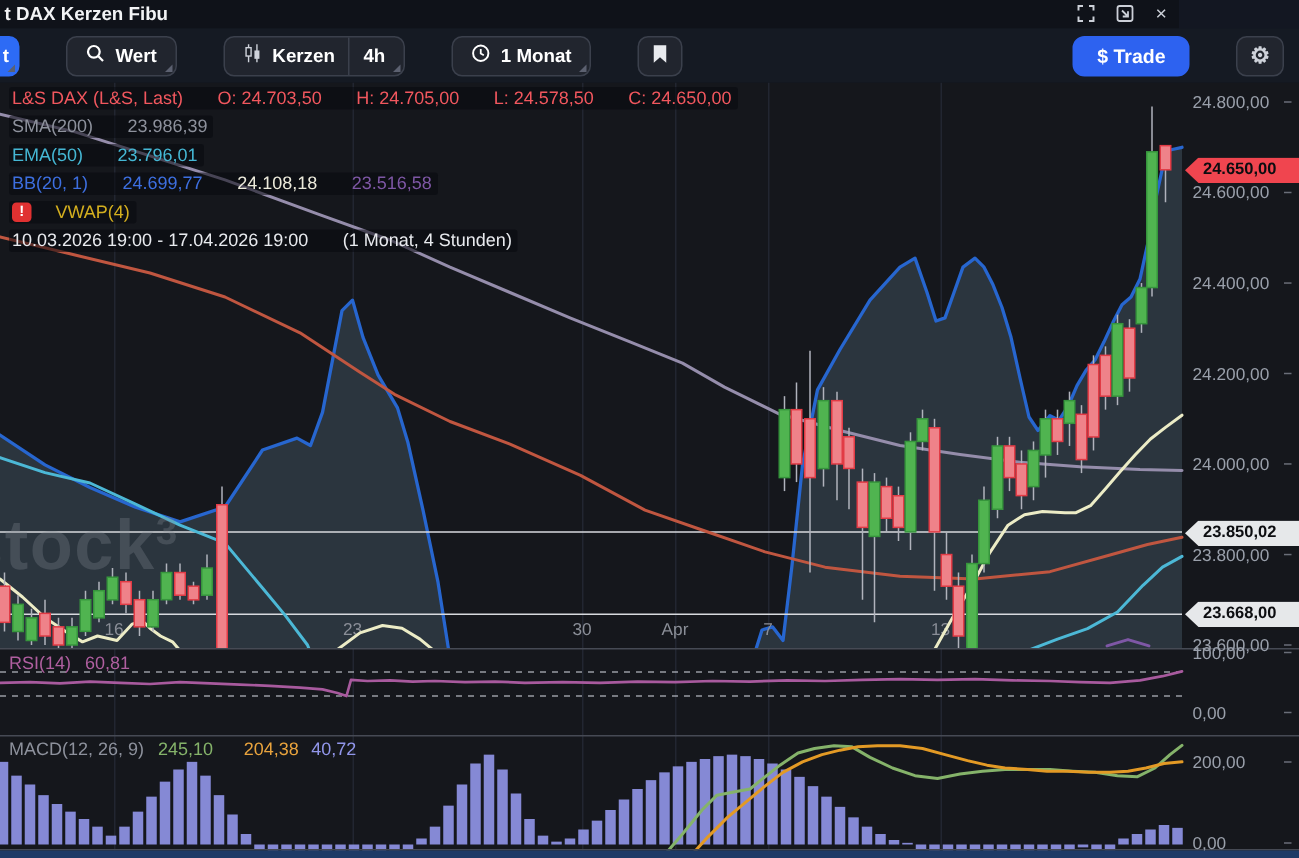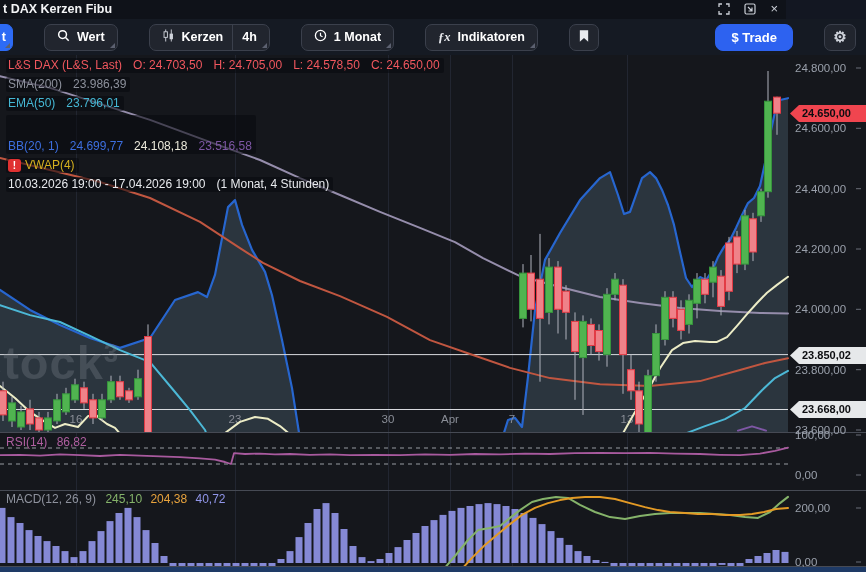--- a/index.html
+++ b/index.html
@@ -32,27 +32,27 @@
   
   .chart-area { position:absolute; left:0; top:55px; width:866px; height:513px; background:#15171c; }
   #chart-svg { position:absolute; left:0; top:0; }
 
   .watermark { position:absolute; left:-24px; top:280px; font-size:47px; font-weight:700;
     color:rgba(130,135,146,0.30); letter-spacing:1px; pointer-events:none; }
   .watermark sup { font-size:0.55em; }
 
   .legend { position:absolute; left:6px; top:3px; font-size:12px; line-height:13px; }
   .legend .lrow { margin-bottom:4px; white-space:nowrap; }
-  .chip { background:rgba(8,10,14,0.55); padding:1px 4px 1px 2px; border-radius:2px; display:inline-flex; align-items:flex-end; gap:4px; }
+  .chip { background:rgba(8,10,14,0.55); padding:1px 4px 1px 2px; border-radius:2px; display:inline-flex; align-items:flex-start; gap:16px; }
   .c-red   { color:#f1575e; }
   .c-gray  { color:#8d919c; }
   .c-cyan  { color:#45b7d4; }
   .c-ema2  { color:#c05640; }
   .c-blue  { color:#3d6fe0; }
-  .c-cream { color:#eceadb;margin-top:24px; }
+  .c-cream { color:#eceadb; }
   .c-purp  { color:#7e57a5; }
   .c-yell  { color:#d4af1f; }
   .c-white { color:#e8eaee; }
   .legend .sp { margin-left:7px; }
   .warn-ic { display:inline-flex; width:13px; height:13px; background:#e03131; border-radius:3px;
     color:#fff; font-size:10px; font-weight:700; align-items:center; justify-content:center; }
 
   .pane-label { position:absolute; left:6px; font-size:12px; white-space:nowrap; }
   .rsi-label  { top:380px; color:#b05fa0; }
   .macd-label { top:437px; color:#8d919c; }
@@ -118,25 +118,20 @@
     <span class="fold"></span>
   </div>
   <div class="tbtn">
     <span>
       <svg width="13" height="13" viewBox="0 0 14 14">
           <circle cx="7" cy="7" r="5.5" fill="none" stroke="#fff" stroke-width="1.4"></circle>
           <path d="M7 4v3.2l2.2 1.2" fill="none" stroke="#fff" stroke-width="1.3"></path>
         </svg>
     </span>
     <span>1 Monat</span>
-    <span class="fold"></span>
-  </div>
-  <div class="tbtn">
-    <span class="fx-ic">ƒx</span>
-    <span>Indikatoren</span>
     <span class="fold"></span>
   </div>
   <div class="tbtn" style="width:30px; justify-content:center; padding:0;">
     <span>
       <svg width="10" height="12" viewBox="0 0 12 14">
           <path d="M1 0h10v14L6 9.5 1 14Z" fill="#e8eaee"></path>
         </svg>
     </span>
   </div>
   <div class="spacer"></div>
@@ -458,26 +453,26 @@
     <div class="lrow c-white">
       <span class="chip">
         <span>10.03.2026 19:00 - 17.04.2026 19:00</span>
         <span class="sp">(1 Monat, 4 Stunden)</span>
       </span>
     </div>
   </div>
 
   <div class="pane-label rsi-label">
     <span>RSI(14)</span>
-    <span style="margin-left:6px">86,82</span>
+    <span style="margin-left:6px">60,81</span>
   </div>
   <div class="pane-label macd-label">
     <span>MACD(12, 26, 9)</span>
     <span class="m-green" style="margin-left:6px">245,10</span>
-    <span class="m-orange" style="margin-left:5px">204,38</span>
+    <span class="m-orange" style="margin-left:17px">204,38</span>
     <span class="m-peri" style="margin-left:5px">40,72</span>
   </div>
 
   <div class="tag tag-last">24.650,00</div>
   <div class="tag tag-l1">23.850,02</div>
   <div class="tag tag-l2">23.668,00</div>
 </div>
 
 <div class="bottom-strip"></div>
 

